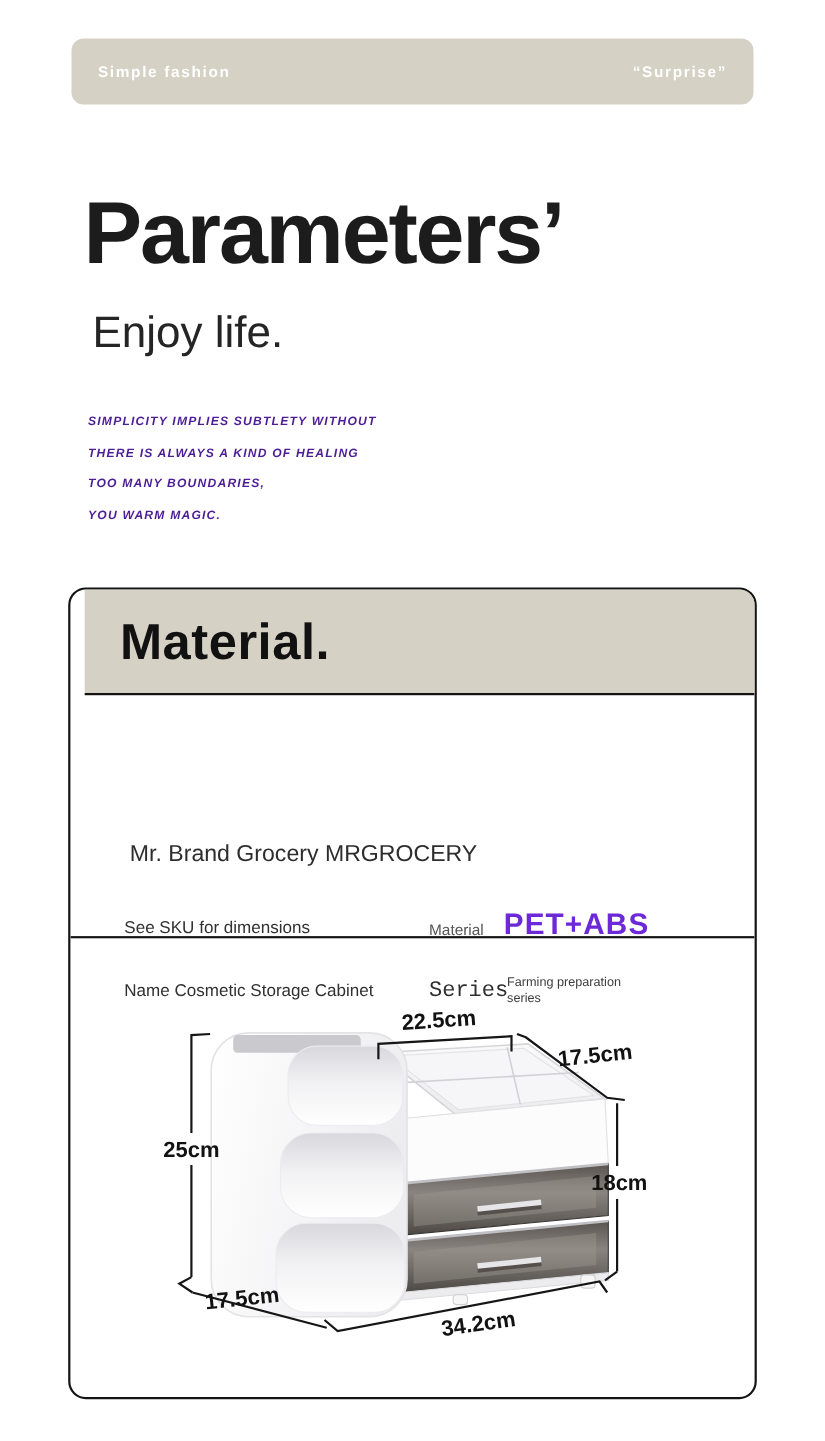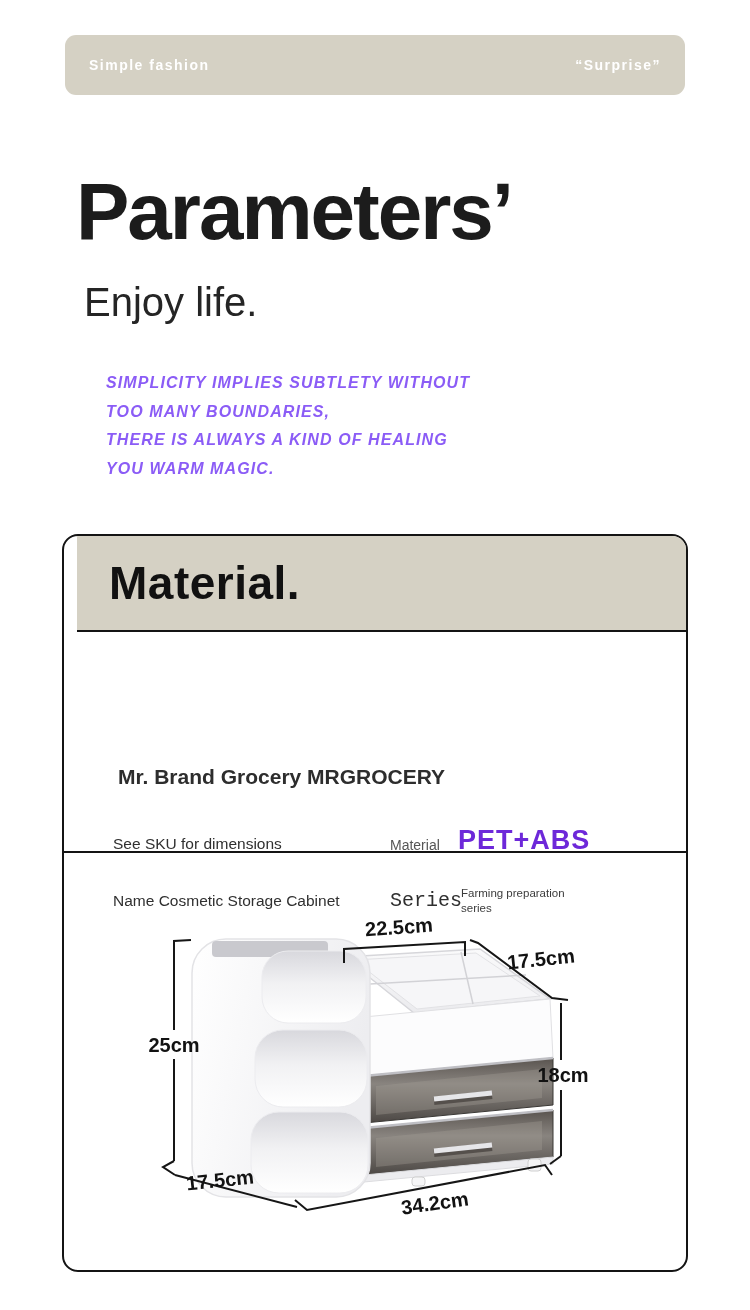--- a/index.html
+++ b/index.html
@@ -10,32 +10,32 @@
   .banner{position:absolute;left:65px;top:35px;width:620px;height:60px;background:#d5d1c4;
           border-radius:11px;display:flex;justify-content:space-between;align-items:center;
           padding:4px 24px;box-sizing:border-box;}
   .banner span{color:#ffffff;font-size:14px;font-weight:700;letter-spacing:1.5px;}
 
   
   .title{position:absolute;left:76px;top:172px;font-size:80px;font-weight:700;
          letter-spacing:-2px;color:#1c1c1c;line-height:1;white-space:nowrap;}
   .subtitle{position:absolute;left:84px;top:280px;font-size:40px;font-weight:400;
             color:#252525;line-height:1.1;white-space:nowrap;text-align:center;}
-  .tagline{position:absolute;left:80px;top:369px;font-size:16px;font-style:italic;
-           font-weight:700;color:#8b5cf6;letter-spacing:1.1px;line-height:28.5px;margin-left:26px;}
+  .tagline{position:absolute;left:80px;top:369px;font-size:11px;font-style:italic;
+           font-weight:700;color:#4c1d95;letter-spacing:1.1px;line-height:28.5px;}
   .tagline span{display:block;white-space:nowrap;}
 
   
   .card{position:absolute;left:62px;top:534px;width:626px;height:738px;background:#ffffff;
         border:2px solid #141414;border-radius:16px;box-sizing:border-box;overflow:hidden;padding-left:13px;}
   .card-header{height:94px;background:#d5d1c4;border-bottom:2px solid #141414;
                display:flex;align-items:center;padding-left:32px;}
   .card-header .h{font-size:46px;font-weight:700;color:#111;letter-spacing:0.5px;}
   .card-info{position:relative;height:219px;}
-  .brand{position:absolute;left:41px;top:133px;font-size:21px;font-weight:700;color:#2d2d2d;white-space:nowrap;text-align:center;}
+  .brand{position:absolute;left:41px;top:133px;font-size:21px;font-weight:400;color:#2d2d2d;white-space:nowrap;text-align:center;}
   .cell-left{position:absolute;left:36px;font-size:15.5px;color:#303030;white-space:nowrap;}
   .lbl{position:absolute;font-size:14px;color:#555;white-space:nowrap;}
   .val-big{position:absolute;font-size:27px;font-weight:700;color:#6d28d9;letter-spacing:1px;white-space:nowrap;}
   .lbl-series{position:absolute;font-size:20px;color:#2f2f2f;white-space:nowrap;font-family:Liberation Mono, monospace;}
   .val-small{position:absolute;font-size:11.5px;color:#3c3c3c;width:104px;line-height:14.5px;}
 
   .diagram{position:absolute;left:0;bottom:0;width:622px;height:417px;border-top:2px solid #141414;}
   svg text.dim{font-family:"Liberation Sans", sans-serif;font-size:20px;font-weight:700;fill:#121212;}
 </style>
 </head>
@@ -46,22 +46,22 @@
   <div class="banner">
     <span>Simple fashion</span>
     <span>“Surprise”</span>
   </div>
 
   <div class="title">Parameters’</div>
   <div class="subtitle">Enjoy life.</div>
 
   <div class="tagline">
     <span>SIMPLICITY IMPLIES SUBTLETY WITHOUT</span>
+    <span>THERE IS ALWAYS A KIND OF HEALING</span>
     <span>TOO MANY BOUNDARIES,</span>
-    <span>THERE IS ALWAYS A KIND OF HEALING</span>
     <span>YOU WARM MAGIC.</span>
   </div>
 
   <div class="card">
     <div class="card-header">
       <span class="h">Material.</span>
     </div>
 
     <div class="card-info">
       <div class="brand">Mr. Brand Grocery MRGROCERY</div>

